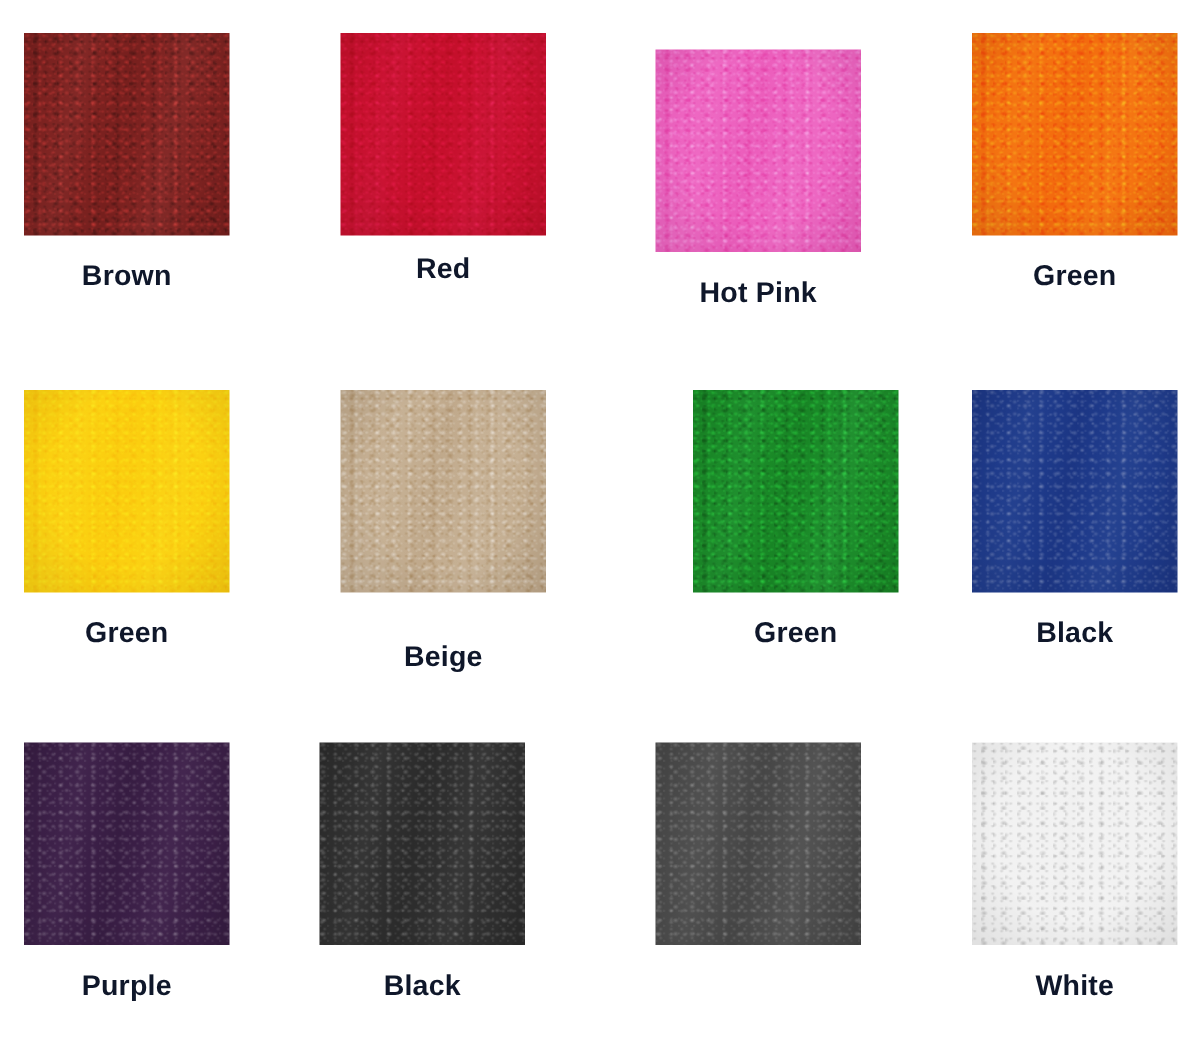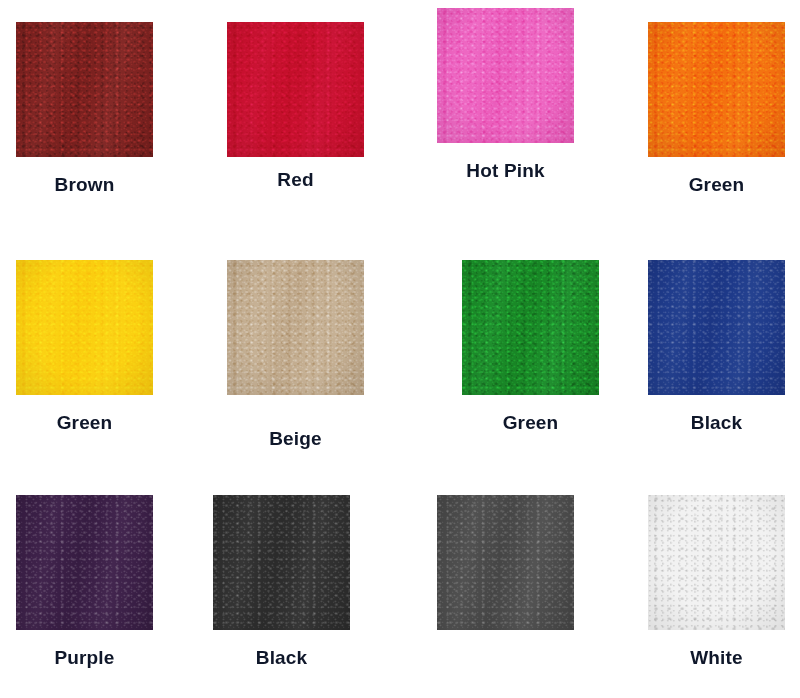--- a/index.html
+++ b/index.html
@@ -119,21 +119,21 @@
     </div>
     <div class="swatch-cell" style="left: 227px; top: 22px;">
       <div class="swatch-tile" style="background-color: rgb(200, 16, 46);">
         <div class="grain"></div>
         <div class="grain2"></div>
         <div class="sheen"></div>
         <div class="vignette"></div>
       </div>
       <div class="swatch-label" style="margin-top: 12px;">Red</div>
     </div>
-    <div class="swatch-cell" style="left: 437px; top: 8px;">
+    <div class="swatch-cell" style="left: 437px; top: 33px;">
       <div class="swatch-tile" style="background-color: rgb(237, 99, 192);">
         <div class="grain"></div>
         <div class="grain2"></div>
         <div class="sheen"></div>
         <div class="vignette"></div>
       </div>
       <div class="swatch-label" style="margin-top: 17px;">Hot Pink</div>
     </div>
     <div class="swatch-cell" style="left: 648px; top: 22px;">
       <div class="swatch-tile" style="background-color: rgb(244, 112, 15);">

